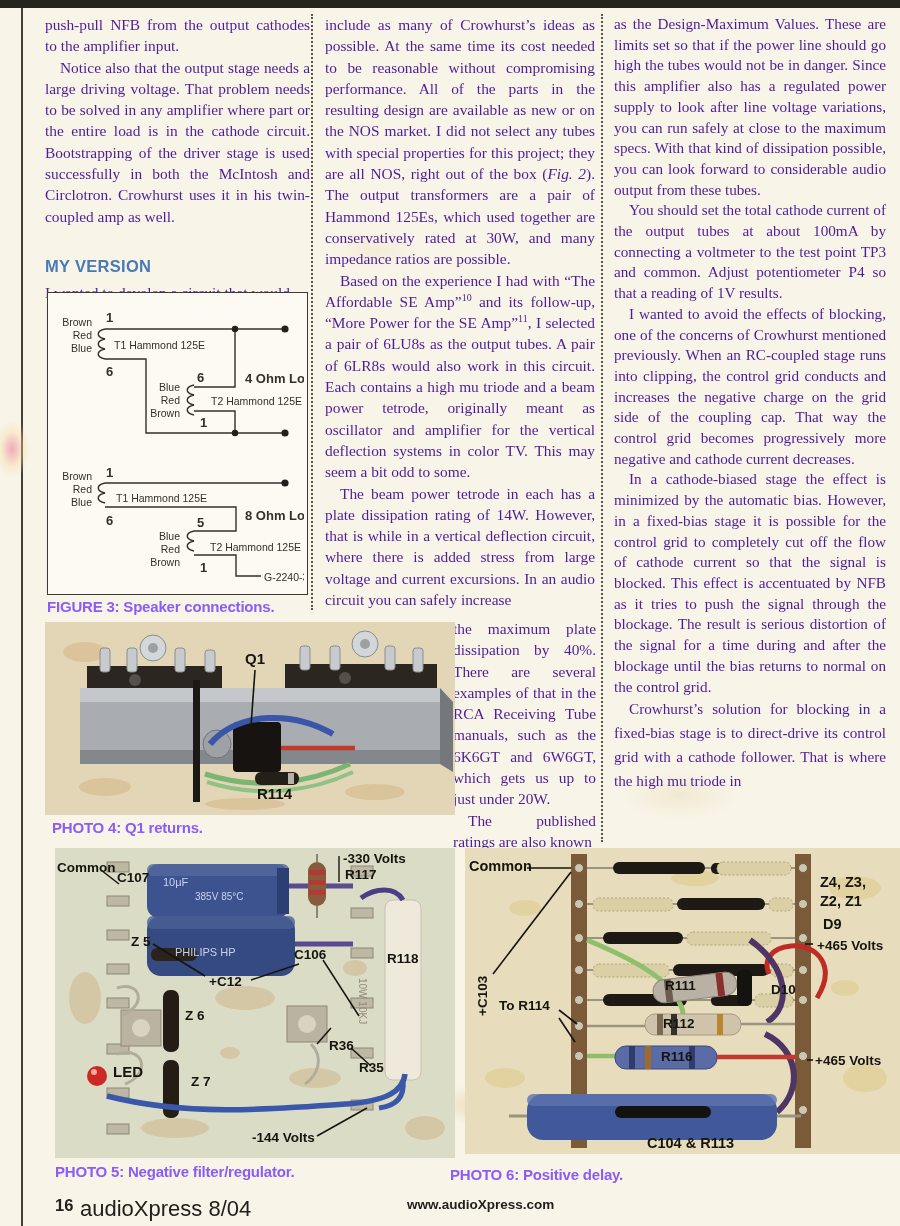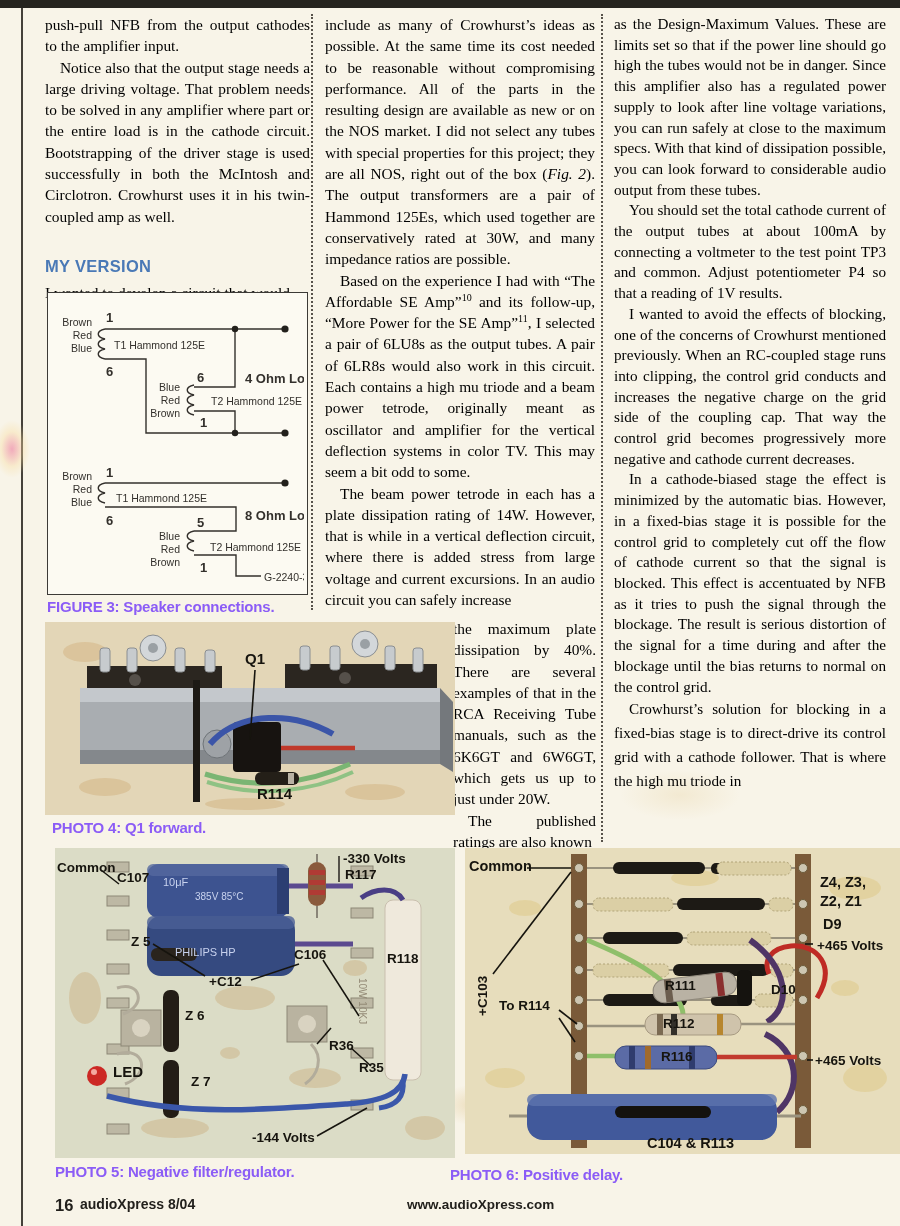--- a/index.html
+++ b/index.html
@@ -3,21 +3,21 @@
 <meta charset="utf-8">
 <style>
   html,body{margin:0;padding:0;background:#888;}
   #page{
     position:relative;width:900px;height:1226px;overflow:hidden;
     background:#f8f4e8;
     font-family:"Liberation Serif",serif;
   }
   .para{
     font-family:"Liberation Serif",serif;
-    font-size:15.4px;line-height:21.3px;color:#000000;
+    font-size:15.4px;line-height:21.3px;color:#4c1d95;
     text-align:justify;margin:0;
   }
   .indent{text-indent:15px;}
   .col{position:absolute;}
   .sup{vertical-align:super;font-size:10px;line-height:0;}
   .fig-italic{font-style:italic;}
   .heading-blue{
     font-family:"Liberation Sans",sans-serif;font-weight:700;
     font-size:16.5px;color:#4a79b6;letter-spacing:.3px;
     margin:30px 0 6px 0;
@@ -40,21 +40,21 @@
     position:absolute;font-family:"Liberation Sans",sans-serif;
     font-size:13.5px;font-weight:600;color:#16140e;white-space:nowrap;
   }
   .plabel-rot{transform:rotate(-90deg);transform-origin:0 0;}
   .figbox{
     position:absolute;left:47px;top:292px;width:259px;height:301px;
     background:#fcfaf2;border:1.6px solid #3c3a36;
   }
   .footer{position:absolute;font-family:"Liberation Sans",sans-serif;color:#22201c;white-space:nowrap;}
   .f-num{font-weight:700;font-size:16.5px;}
-  .f-mag{font-weight:700;font-size:14px;}
+  .f-mag{font-weight:400;font-size:22px;}
   .f-url{font-weight:700;font-size:13.5px;}
 </style>
 </head>
 <body>
 
 <div id="page">
 
   <div class="topbar"></div>
   <div class="leftline"></div>
   <div class="pink-smudge"></div>
@@ -205,21 +205,21 @@
         <path d="M160,152 C210,168 262,162 305,142" stroke="#7ab573" stroke-width="5" fill="none"></path>
         <path d="M162,160 C212,176 266,170 308,150" stroke="#8fc284" stroke-width="4" fill="none"></path>
         <rect x="210" y="150" width="44" height="13" rx="6" fill="#241f18"></rect>
         <rect x="243" y="151" width="6" height="11" fill="#b9b2a4"></rect>
         <path d="M210,48 L205,118" stroke="#16140e" stroke-width="1.6"></path>
       </g>
     </svg>
     <div class="plabel" style="left:200px;top:28px;font-size:15px;">Q1</div>
     <div class="plabel" style="left:212px;top:163px;font-size:15px;">R114</div>
   </div>
-  <div class="caption" style="left:52px;top:819px;">PHOTO 4: Q1 forward.</div>
+  <div class="caption" style="left:52px;top:819px;">PHOTO 4: Q1 returns.</div>
 
   <div class="photo" style="left:55px;top:848px;width:400px;height:310px;">
     <svg width="400" height="310" viewBox="0 0 400 310">
       <rect width="400" height="310" fill="#dbdcc6"></rect>
       <g fill="#c49a5e" opacity=".30">
         <ellipse cx="30" cy="150" rx="16" ry="26"></ellipse>
           <ellipse cx="190" cy="150" rx="30" ry="12"></ellipse>
         <ellipse cx="260" cy="230" rx="26" ry="10"></ellipse>
           <ellipse cx="120" cy="280" rx="34" ry="10"></ellipse>
         <ellipse cx="370" cy="280" rx="20" ry="12"></ellipse>

